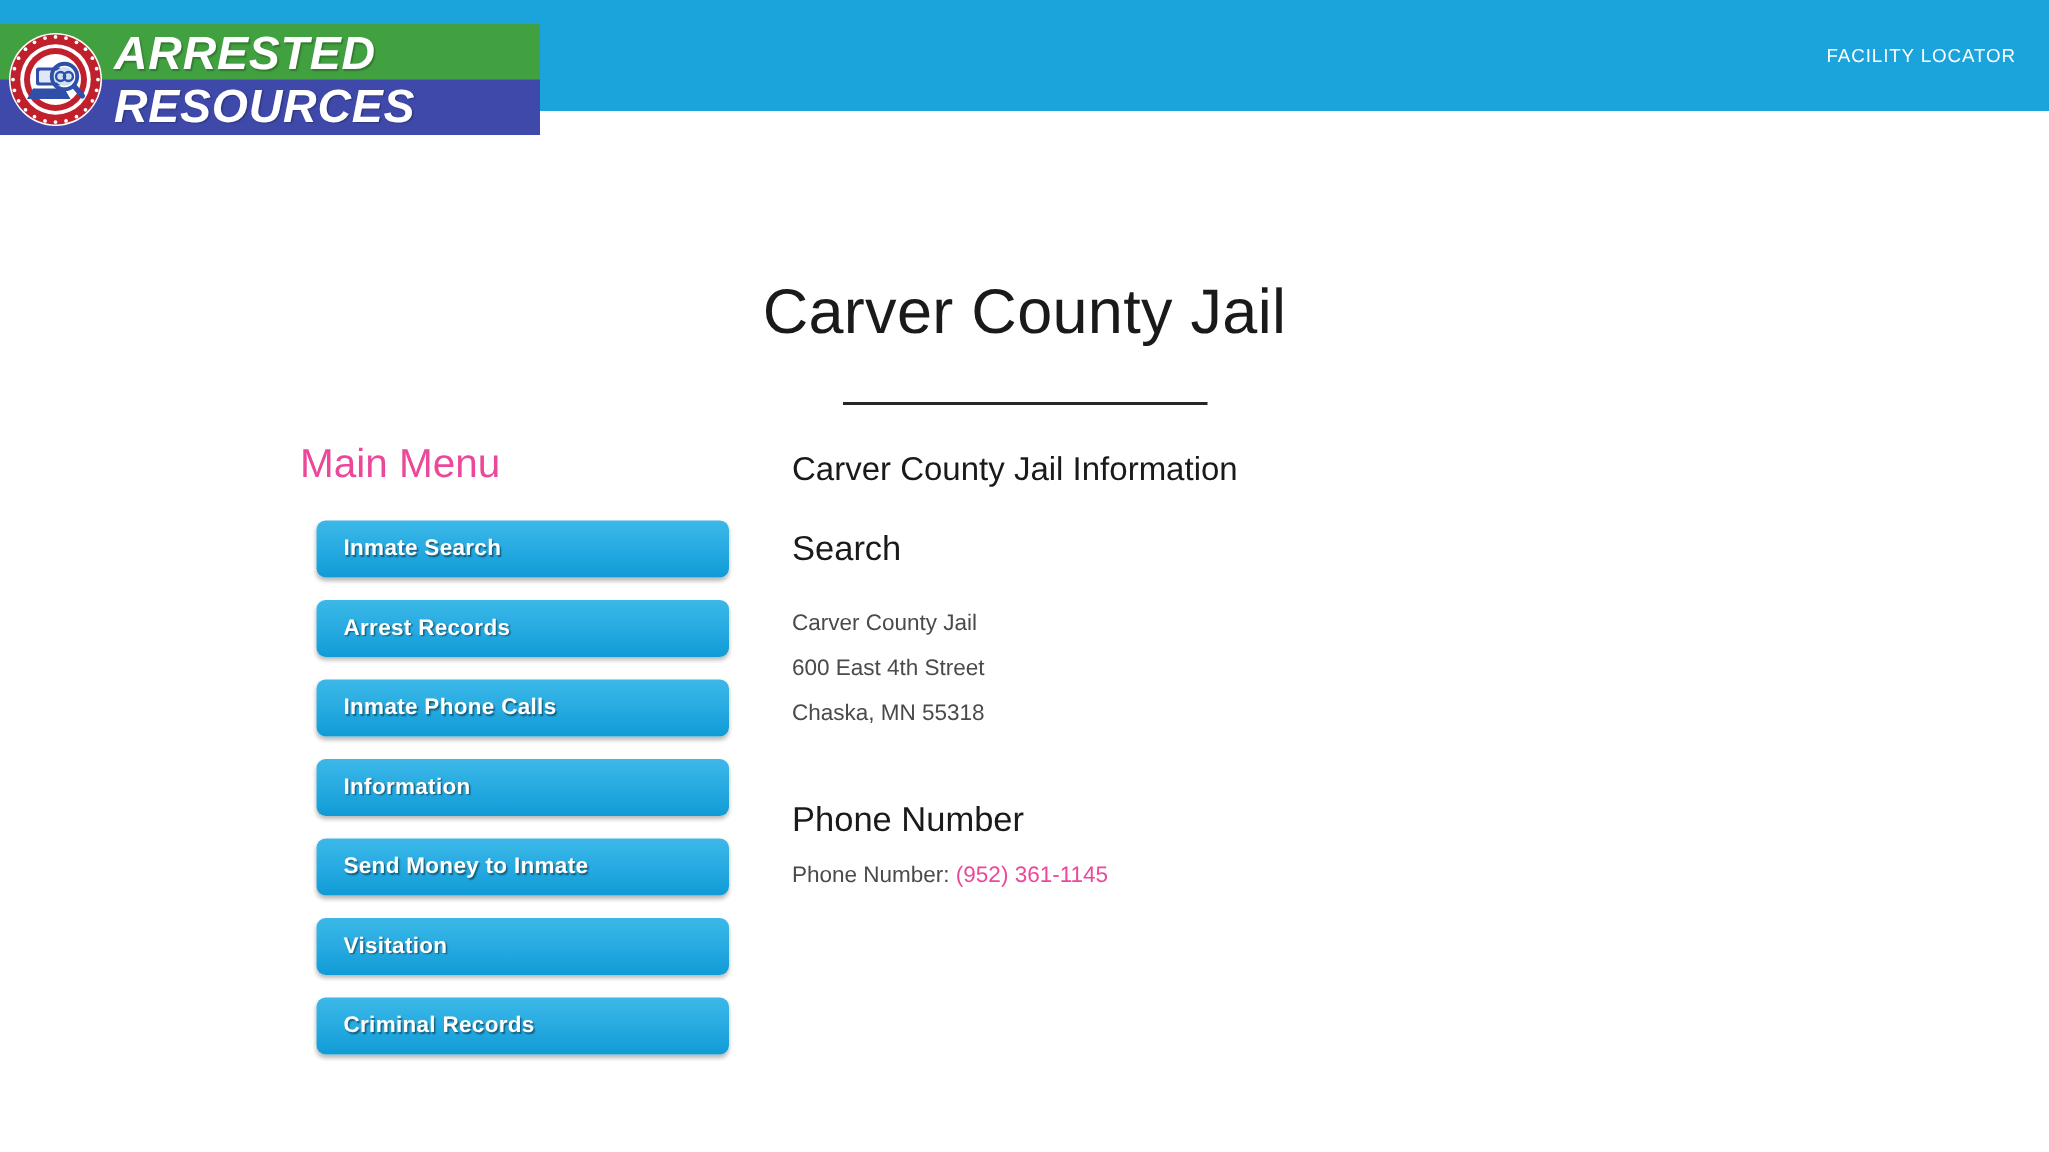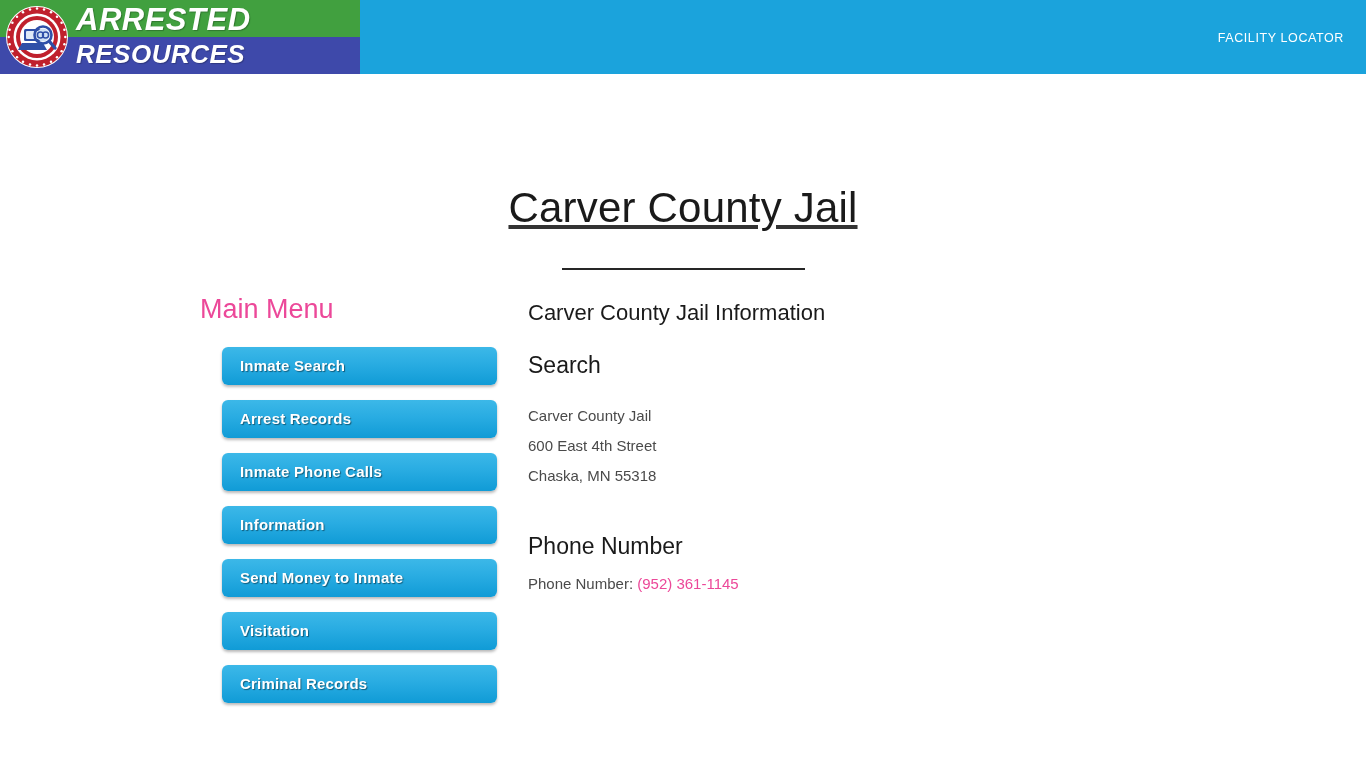--- a/index.html
+++ b/index.html
@@ -19,21 +19,21 @@
   .site-header {
     position: relative;
     height: 74px;
     background: #1ba3dc;
     display: flex;
     align-items: center;
   }
   .brand-block {
     position: absolute;
     left: 0;
-    top: 0;
+    top: 16px;
     width: 360px;
     height: 74px;
     display: flex;
     align-items: center;
     text-decoration: underline;
   }
   .brand-bg-top {
     position: absolute;
     left: 0; top: 0;
     width: 360px; height: 37px;
@@ -67,21 +67,21 @@
     font-style: italic;
     color: #ffffff;
     letter-spacing: 0.5px;
   }
   .brand-line1 {
     font-size: 31px;
     line-height: 35px;
     text-shadow: 1px 1px 1px rgba(0,0,0,0.25);
   }
   .brand-line2 {
-    font-size: 26px;
+    font-size: 31px;
     line-height: 35px;
     text-shadow: 1px 1px 1px rgba(0,0,0,0.25);
   }
   .header-nav {
     position: absolute;
     right: 22px;
     top: 28px;
     text-align: center;
   }
   .header-nav-link {
@@ -89,21 +89,20 @@
     font-size: 12.5px;
     letter-spacing: 0.6px;
     text-decoration: none;
     cursor: pointer;
   }
 
   
   .page {
     position: relative;
     width: 1366px;
-    text-decoration: underline;
   }
   .page-title-wrap {
     text-align: center;
     padding-top: 110px;
   }
   .page-title {
     margin: 0;
     font-size: 42px;
     font-weight: 300;
     color: #1a1a1a;
@@ -135,21 +134,21 @@
     font-size: 27px;
     font-weight: 300;
     color: #ec4899;
   }
   .menu-list {
     list-style: none;
     margin: 0;
     padding: 0;
   }
   .menu-item {
-    margin: 0 0 15px 22px;
+    margin: 0 0 15px 11px;
   }
   .menu-button {
     display: block;
     width: 275px;
     height: 38px;
     line-height: 38px;
     box-sizing: border-box;
     padding-left: 18px;
     border-radius: 6px;
     background: linear-gradient(to bottom, #3cb8e8 0%, #29ace2 45%, #109bd6 100%);

